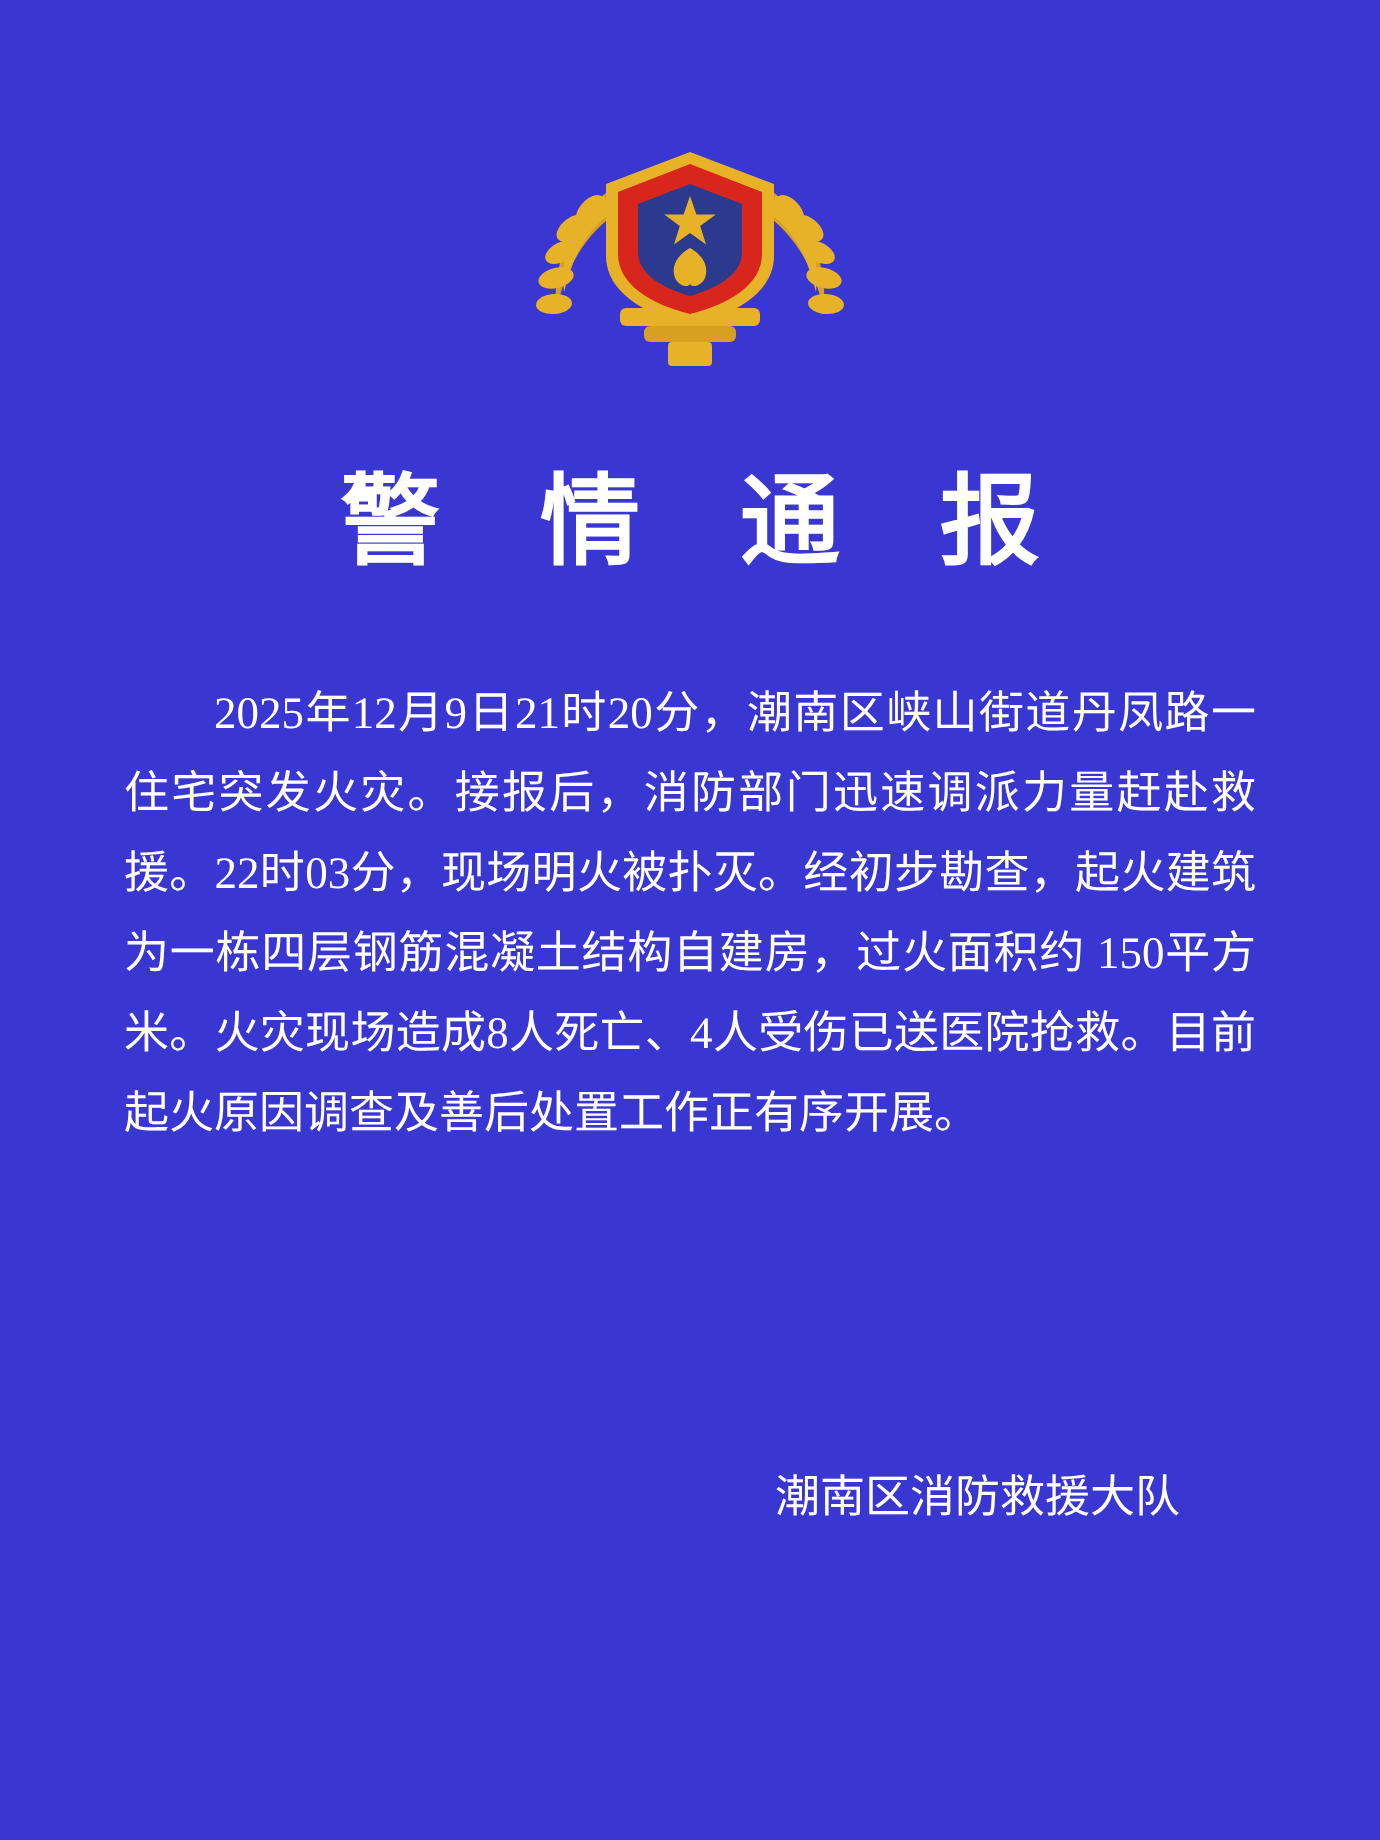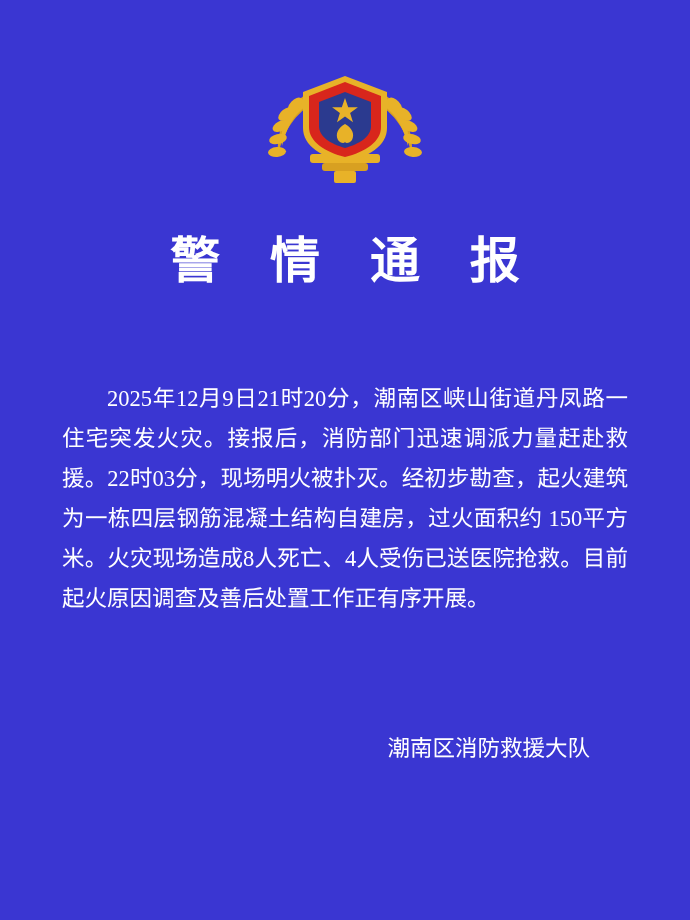--- a/index.html
+++ b/index.html
@@ -47,21 +47,21 @@
     font-weight: bold;
     letter-spacing: 18px;
     text-indent: 18px;
     color: #ffffff;
     font-family: "Liberation Sans", sans-serif;
     line-height: 1.1;
   }
 
   
   .body-text {
-    margin-top: 90px;
+    margin-top: 48px;
     width: 566px;
     font-size: 22.5px;
     line-height: 40px;
     color: #ffffff;
     text-align: justify;
     text-justify: inter-ideograph;
     font-family: "Liberation Serif", "DejaVu Serif", serif;
   }
   .body-text p {
     margin: 0;

